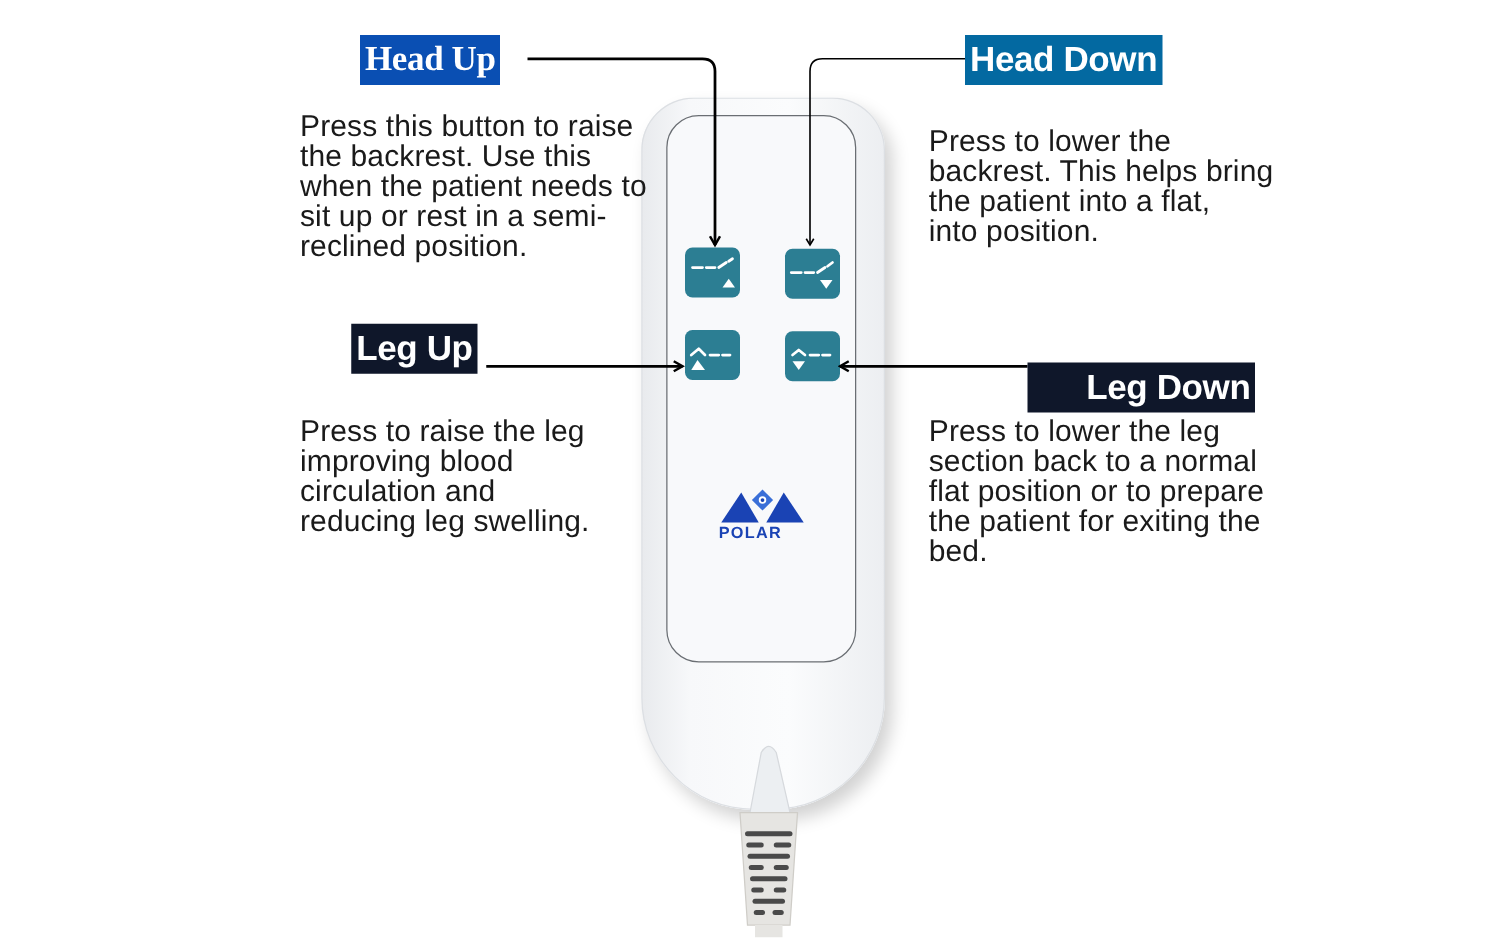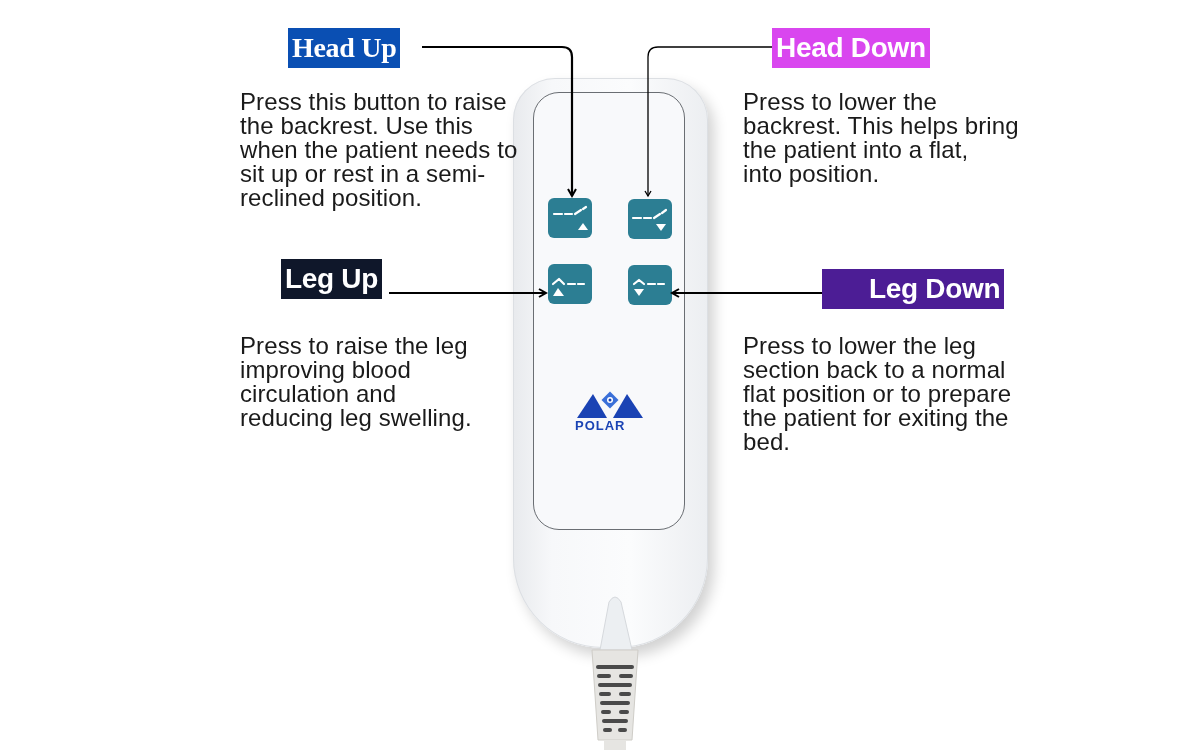--- a/index.html
+++ b/index.html
@@ -93,32 +93,32 @@
       <path d="M1 1 L6 4 L1 7" fill="none" stroke="#000" stroke-width="1.3"></path>
     </marker>
   </defs>
   <path d="M422 47 H562 Q572 47 572 57 V196" fill="none" stroke="#000" stroke-width="2.2" marker-end="url(#ah)"></path>
   <path d="M772 47 H658 Q648 47 648 57 V196" fill="none" stroke="#000" stroke-width="1.3" marker-end="url(#ahs)"></path>
   <path d="M389 293 H546" fill="none" stroke="#000" stroke-width="2.2" marker-end="url(#ah)"></path>
   <path d="M822 293 H672" fill="none" stroke="#000" stroke-width="2.2" marker-end="url(#ah)"></path>
 </svg>
 
 <div class="label" style="left:288px;top:28px;background:#0a4fb3;font-family:Liberation Serif, serif;">Head Up</div>
-<div class="label" style="left:772px;top:28px;background:#d946ef;">Head Down</div>
+<div class="label" style="left:772px;top:28px;background:#0369a1;">Head Down</div>
 <div class="label" style="left:281px;top:259px;background:#0f172a;">Leg Up</div>
-<div class="label" style="left:822px;top:269px;background:#4c1d95;padding-left:47px;">Leg Down</div>
+<div class="label" style="left:822px;top:290px;background:#0f172a;padding-left:47px;">Leg Down</div>
 
 <div class="desc" style="left:240px;top:90px;">
   <span>Press this button to raise</span>
   <span>the backrest. Use this</span>
   <span>when the patient needs to</span>
   <span>sit up or rest in a semi-</span>
   <span>reclined position.</span>
 </div>
-<div class="desc" style="left:743px;top:90px;">
+<div class="desc" style="left:743px;top:102px;">
   <span>Press to lower the</span>
   <span>backrest. This helps bring</span>
   <span>the patient into a flat,</span>
   <span>into position.</span>
 </div>
 <div class="desc" style="left:240px;top:334px;">
   <span>Press to raise the leg</span>
   <span>improving blood</span>
   <span>circulation and</span>
   <span>reducing leg swelling.</span>

